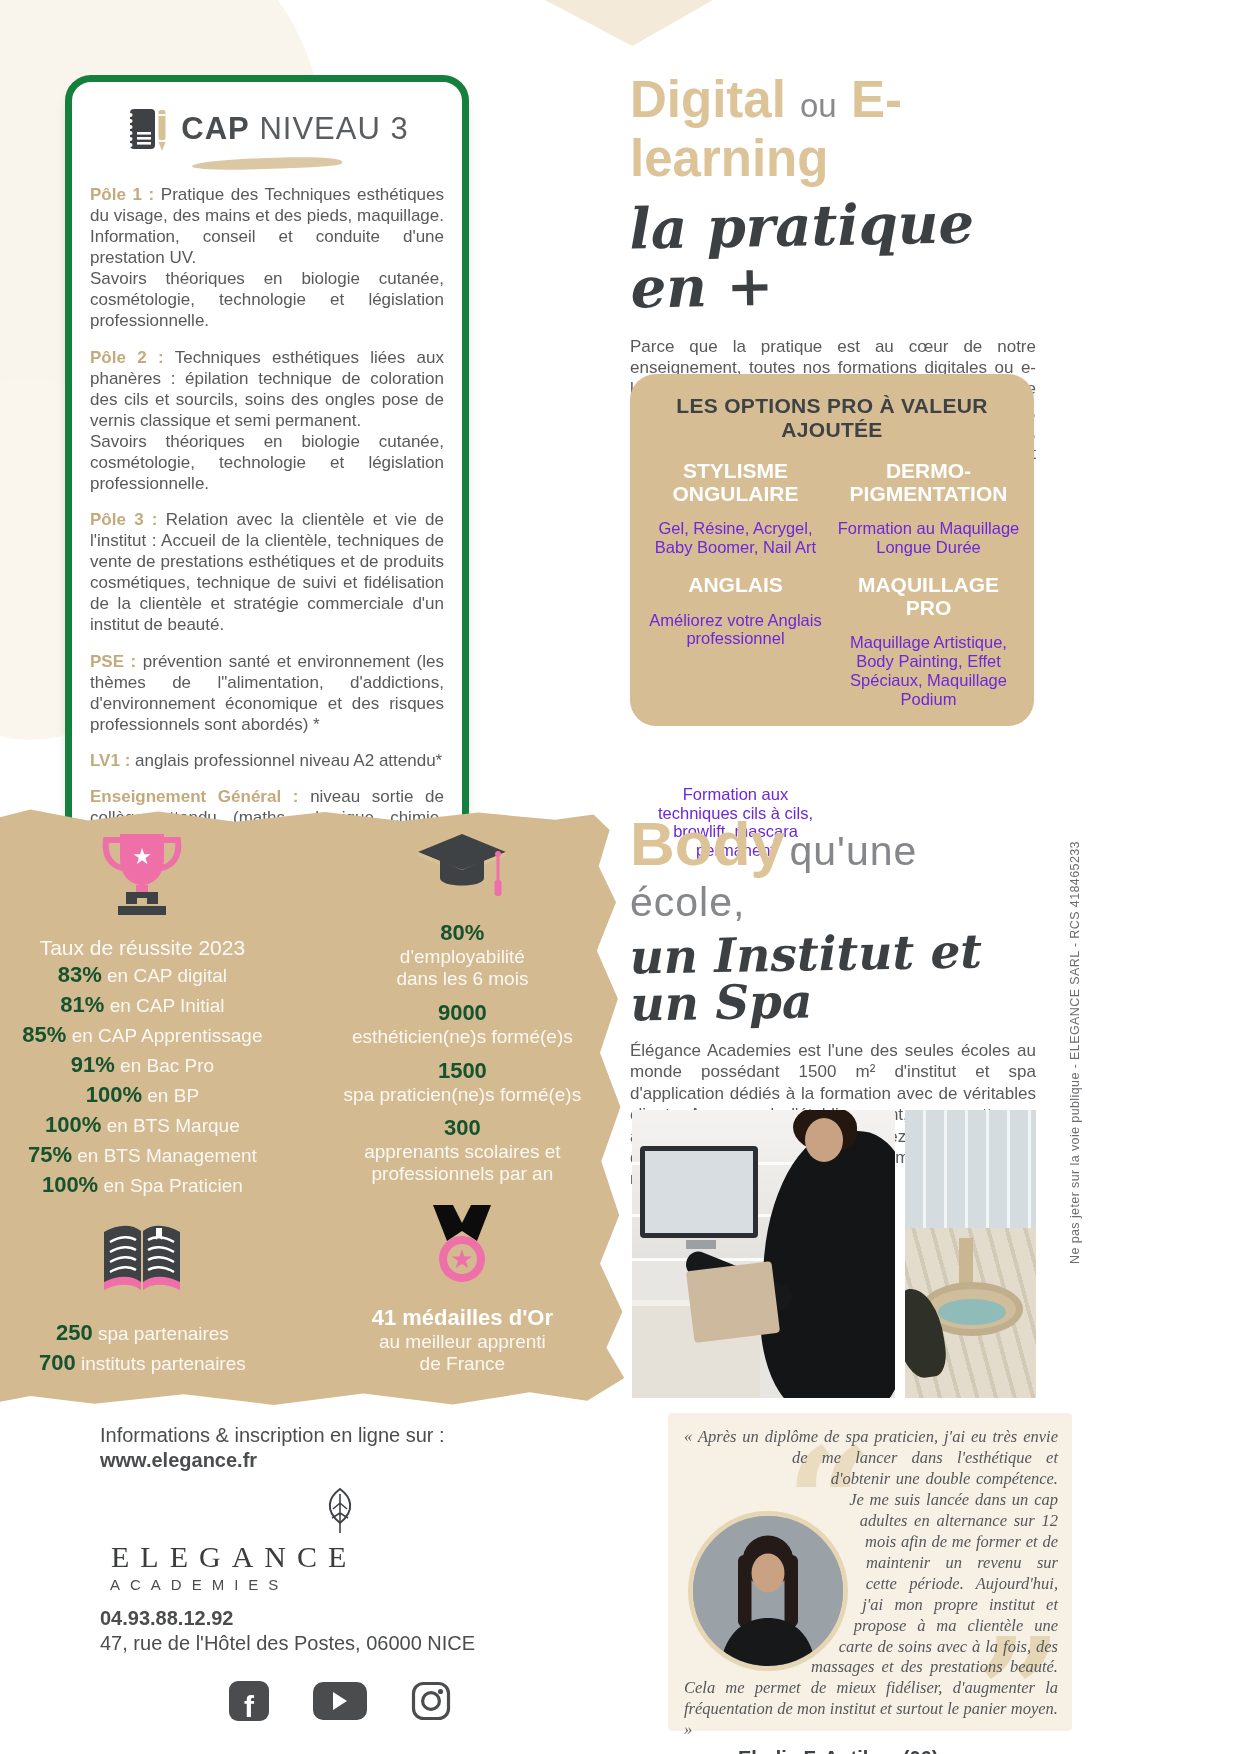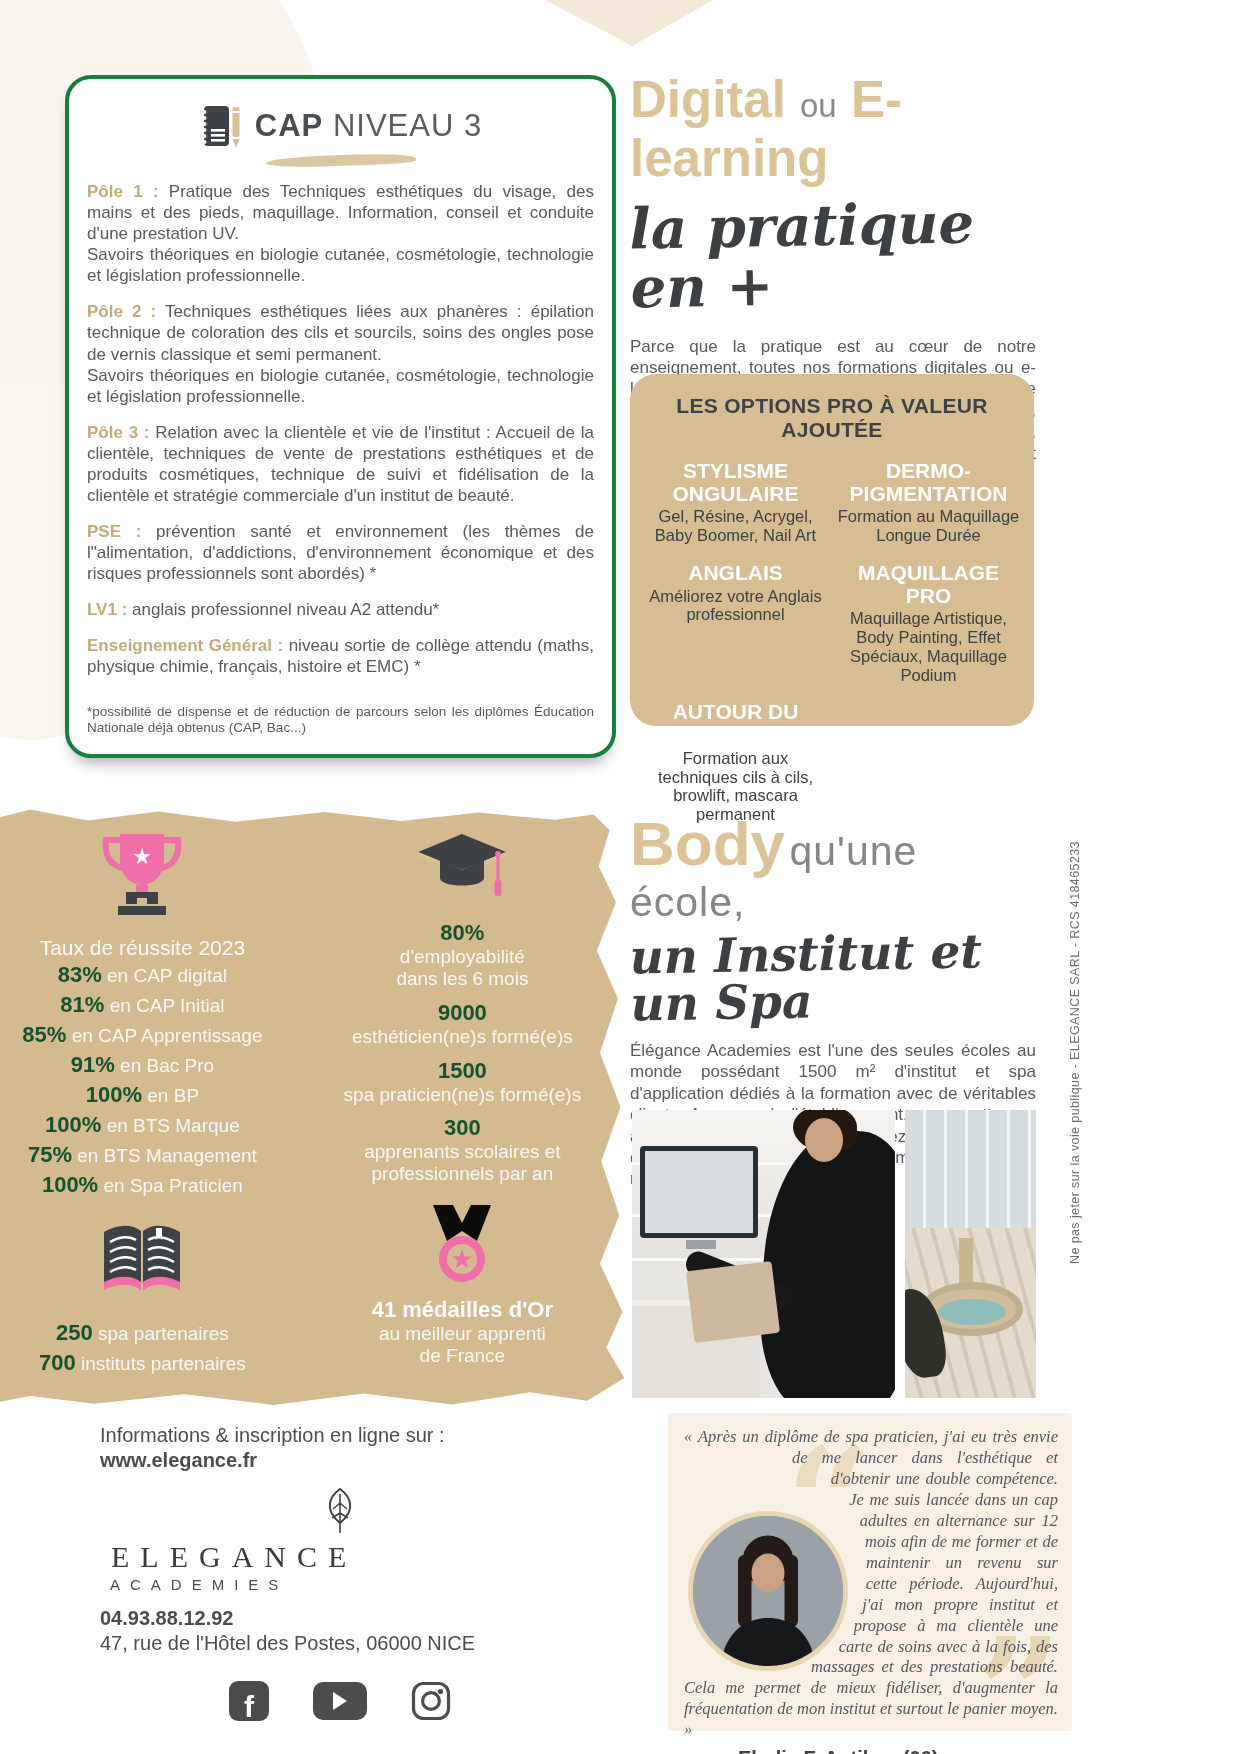--- a/index.html
+++ b/index.html
@@ -11,22 +11,22 @@
   .page{position:relative;width:1240px;height:1754px;background:#fff;overflow:hidden;
         font-family:"Liberation Sans",sans-serif;color:var(--body);}
   
   .blob-a{position:absolute;left:-150px;top:-90px;width:470px;height:560px;background:#faf5ec;
           border-radius:46% 54% 60% 40%;transform:rotate(14deg);}
   .blob-b{position:absolute;left:-120px;top:380px;width:300px;height:360px;background:#faf6ee;
           border-radius:50%;}
   .tri-top{position:absolute;left:545px;top:0;width:168px;height:46px;background:#f3ead9;
            clip-path:polygon(0 0,100% 0,52% 100%);}
   
-  .cap-card{position:absolute;left:65px;top:75px;width:551px;min-height:642px;background:#fff;
-            border:4px solid #15803d;border-radius:26px;padding:24px 16px 18px 16px;
+  .cap-card{position:absolute;left:65px;top:75px;width:404px;min-height:642px;background:#fff;
+            border:7px solid #15803d;border-radius:26px;padding:24px 16px 18px 16px;
             box-shadow:0 12px 16px -8px rgba(0,0,0,.35);}
   .cap-head{display:flex;align-items:center;justify-content:center;gap:10px;}
   .cap-title{font-size:31px;color:#4a4d50;letter-spacing:1px;}
   .cap-bold{font-weight:bold;}
   .cap-light{font-weight:normal;color:#5a5d60;}
   .brush-underline{width:150px;height:11px;background:var(--tan);margin:6px auto 2px auto;
           border-radius:60% 40% 55% 45%/70% 60% 40% 50%;transform:rotate(-1.5deg);opacity:.85;}
   .cap-card p{font-size:17px;line-height:1.24;text-align:justify;margin:15px 2px 0 2px;}
   .prewrap{white-space:pre-line;}
   .lbl{color:var(--tan-label);font-weight:bold;}
@@ -39,38 +39,38 @@
   .dg-script{font-size:56px;line-height:1.05;margin:8px 0 2px 0;transform:rotate(-1deg);}
   .para{font-size:17px;line-height:1.26;text-align:justify;color:var(--body);}
   .dg-para{margin-top:22px;}
   
   .options-box{position:absolute;left:630px;top:374px;width:404px;height:352px;background:var(--tan);
                border-radius:26px;padding:20px 14px;}
   .options-title{text-align:center;font-size:21px;font-weight:bold;color:var(--dark);letter-spacing:.3px;}
   .options-grid{display:grid;grid-template-columns:1fr 1fr;column-gap:10px;row-gap:17px;margin-top:18px;}
   .option{text-align:center;}
   .opt-name{font-size:21px;font-weight:bold;color:#fff;line-height:1.08;}
-  .opt-desc{font-size:16.5px;color:#404040;line-height:1.14;margin-top:2px;}
+  .opt-desc{font-size:16.5px;color:#6d28d9;line-height:1.14;margin-top:14px;}
   
   .stats-box{position:absolute;left:-8px;top:806px;width:640px;height:602px;background:#d3ba90;
     clip-path:polygon(0 2.2%,6% .6%,15% 2.4%,26% .9%,38% 2.6%,52% 1%,64% 2.5%,76% 1.1%,88% 2.3%,94% 1.4%,
       96.5% 4%,94.8% 10%,97.5% 16%,94.5% 24%,97.8% 32%,95% 41%,98.2% 50%,95.2% 59%,98% 68%,95% 76%,
       98.5% 84%,96% 90%,98.8% 95%,93% 98.8%,84% 97.4%,72% 99.4%,58% 97.6%,44% 99.5%,30% 97.7%,16% 99.3%,6% 98%,0 99.2%);
     color:#fff;}
   .stats-grid{display:flex;padding-top:22px;}
   .st-col{text-align:center;}
   .st-col.c1{width:47%;}
   .st-col.c2{width:53%;}
   .st-icon{margin:0 auto;}
   .stats-title{font-size:21px;color:rgba(255,255,255,.93);margin-top:12px;}
   .stat-line{font-size:19px;line-height:29px;color:rgba(255,255,255,.9);}
   .stat-line b,.st-val{font-size:22px;font-weight:bold;color:#14532d;}
   .st-group{margin-top:10px;}
   .st-lab{font-size:19px;line-height:1.15;color:rgba(255,255,255,.9);white-space:pre-line;}
-  .st-medal-val{font-size:22px;font-weight:bold;color:#fff;margin-top:0;}
+  .st-medal-val{font-size:22px;font-weight:bold;color:#fff;margin-top:8px;}
   .mt18{margin-top:18px;} .mt12{margin-top:12px;}
   
   .plus-sec{position:absolute;left:630px;top:808px;width:406px;}
   .plus-bold{font-size:62px;font-weight:bold;color:var(--tan-head);}
   .plus-light{font-size:41px;font-weight:300;color:#85878a;letter-spacing:1px;}
   .plus-script{font-size:47px;line-height:1.0;margin:4px 0 0 0;transform:rotate(-1deg);}
   .plus-para{margin-top:16px;}
   
   .photos{position:absolute;left:632px;top:1110px;width:404px;height:288px;display:flex;gap:10px;}
   .photo{position:relative;overflow:hidden;background:#e8e6e2;}

